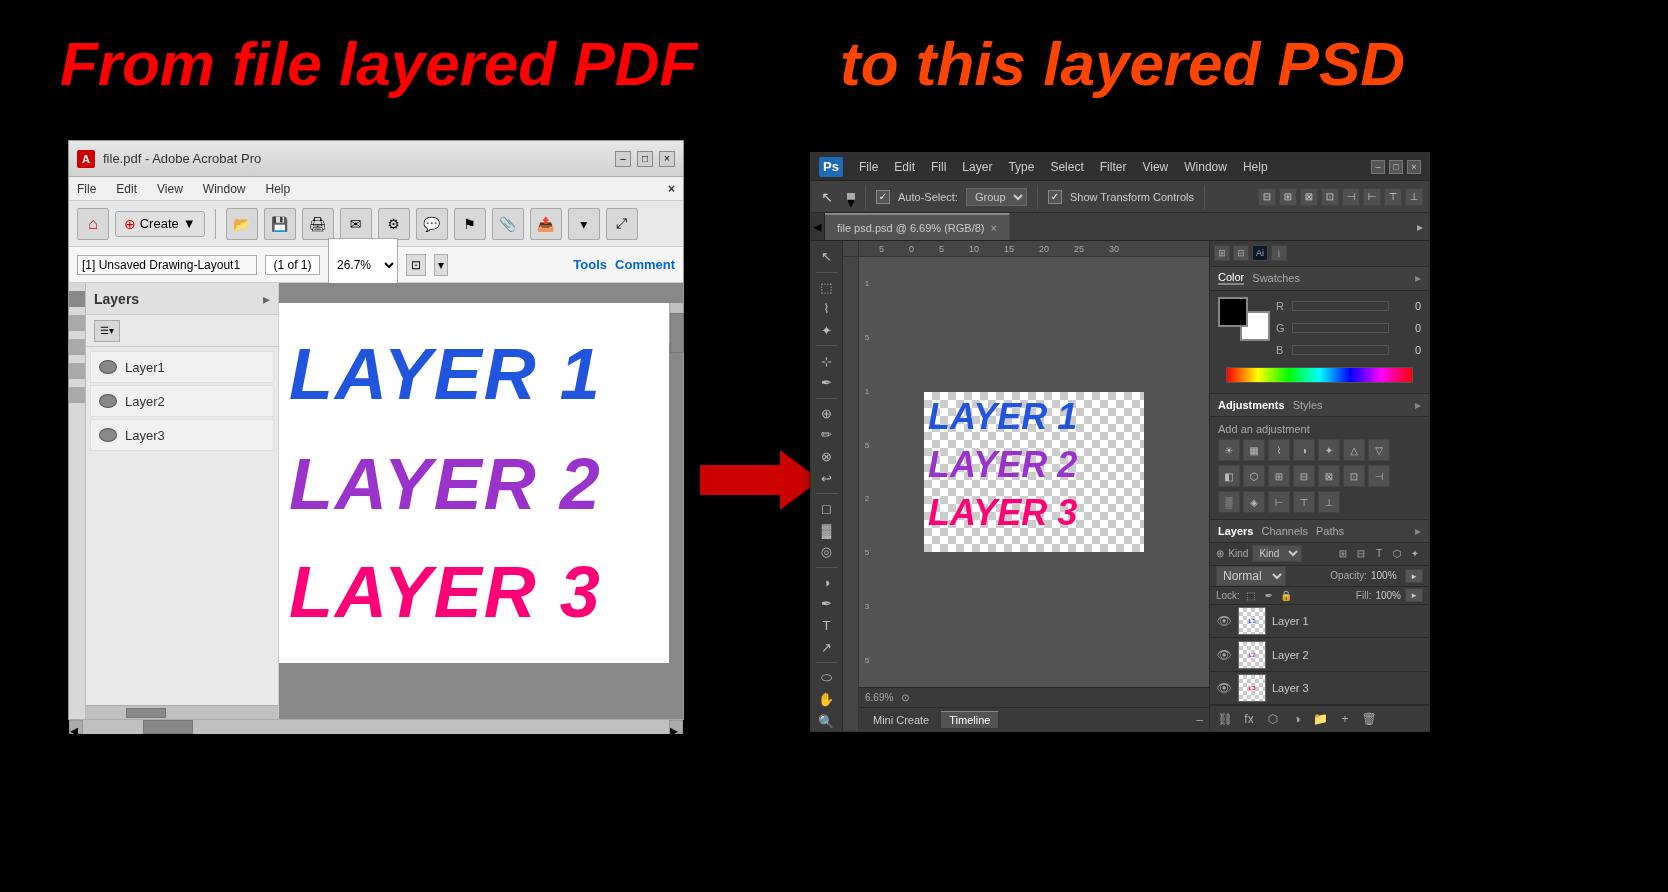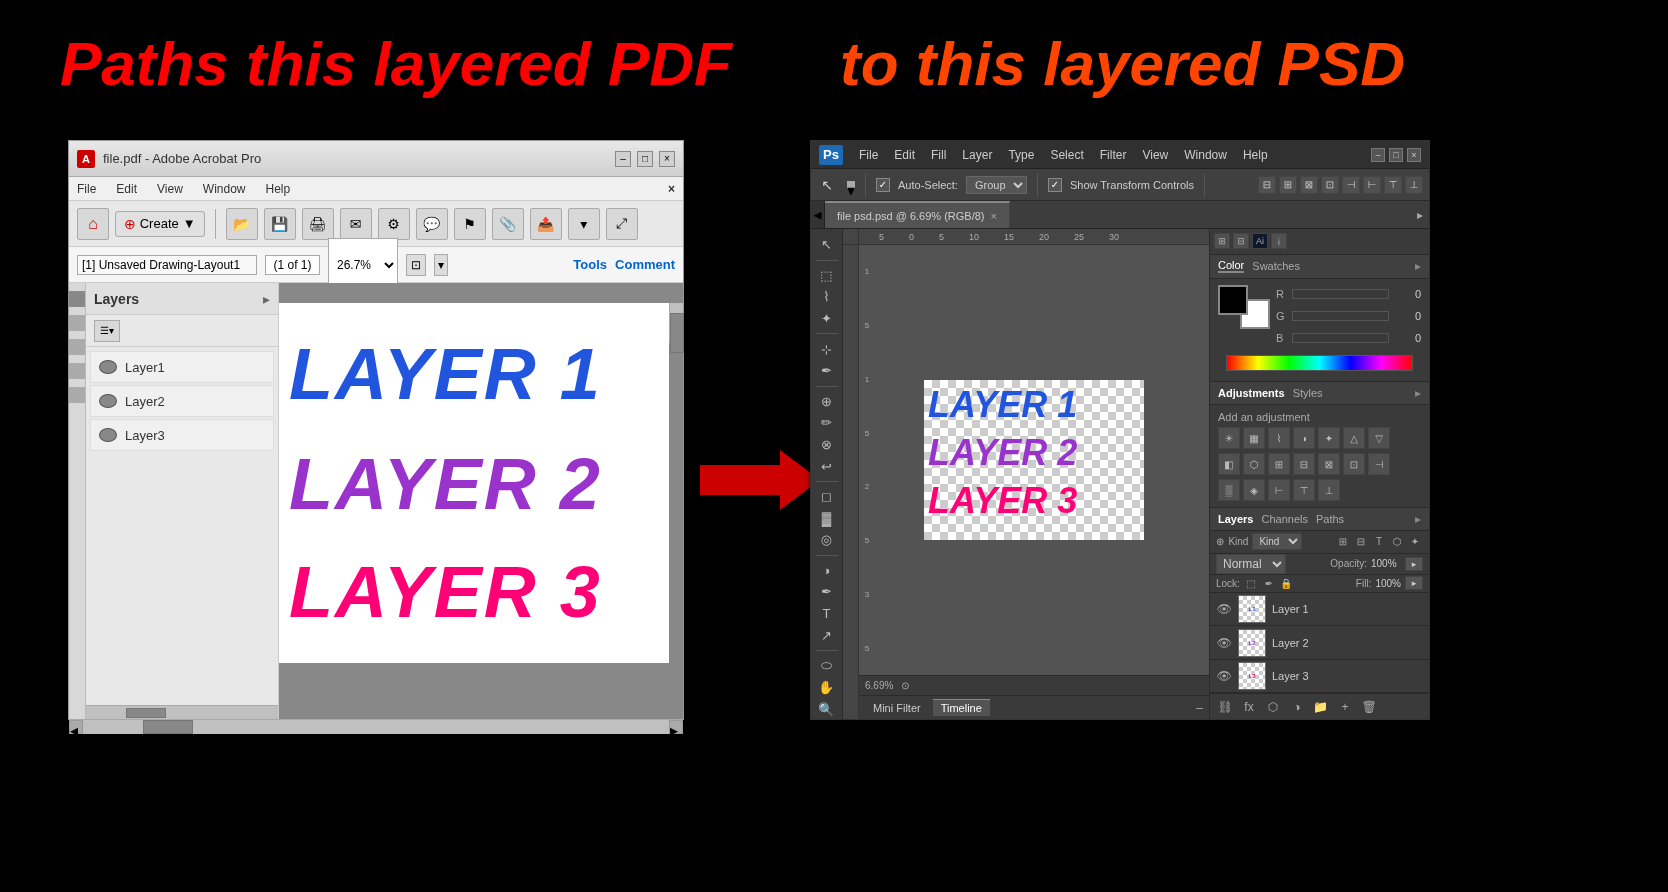--- a/index.html
+++ b/index.html
@@ -369,21 +369,21 @@
       height: 14px;
       background: #c0c0c0;
       border-top: 1px solid #aaa;
       display: flex;
       align-items: center;
     }
 
     
     .ps-window {
       position: absolute;
-      top: 140px;
+      top: 152px;
       left: 810px;
       width: 620px;
       height: 580px;
       background: #535353;
       border: 1px solid #333;
       box-shadow: 2px 2px 8px rgba(0,0,0,0.8);
     }
 
     
     .ps-menubar {
@@ -977,21 +977,21 @@
       align-items: center;
       justify-content: center;
       font-size: 12px;
       color: #aaa;
       cursor: pointer;
     }
   </style>
 </head>
 <body>
 
-<div class="main-title-left">Paths this layered PDF</div>
+<div class="main-title-left">From file layered PDF</div>
 
 <div class="main-title-right">to this layered PSD</div>
 
 <div class="arrow-container">
   <svg class="arrow-svg" viewBox="0 0 120 60" xmlns="http://www.w3.org/2000/svg">
     <polygon points="0,15 80,15 80,0 120,30 80,60 80,45 0,45" fill="#cc0000"></polygon>
   </svg>
 </div>
 
 <div class="acrobat-window">
@@ -1243,21 +1243,21 @@
               <span class="ps-canvas-layer3">LAYER 3</span>
             </div>
           </div>
 
           <div class="ps-status-bar">
             <span>6.69%</span>
             <span>⊙</span>
           </div>
 
           <div class="ps-bottom-tabs">
-            <span class="ps-bottom-tab">Mini Filter</span>
+            <span class="ps-bottom-tab">Mini Create</span>
             <span class="ps-bottom-tab active">Timeline</span>
             <span class="ps-bottom-collapse">–</span>
           </div>
         </div>
       </div>
     </div>
 
     <div class="ps-right-panels">
 
       <div style="height:28px;background:#3a3a3a;border-bottom:1px solid #2a2a2a;display:flex;align-items:center;padding:0 4px;gap:3px;">

